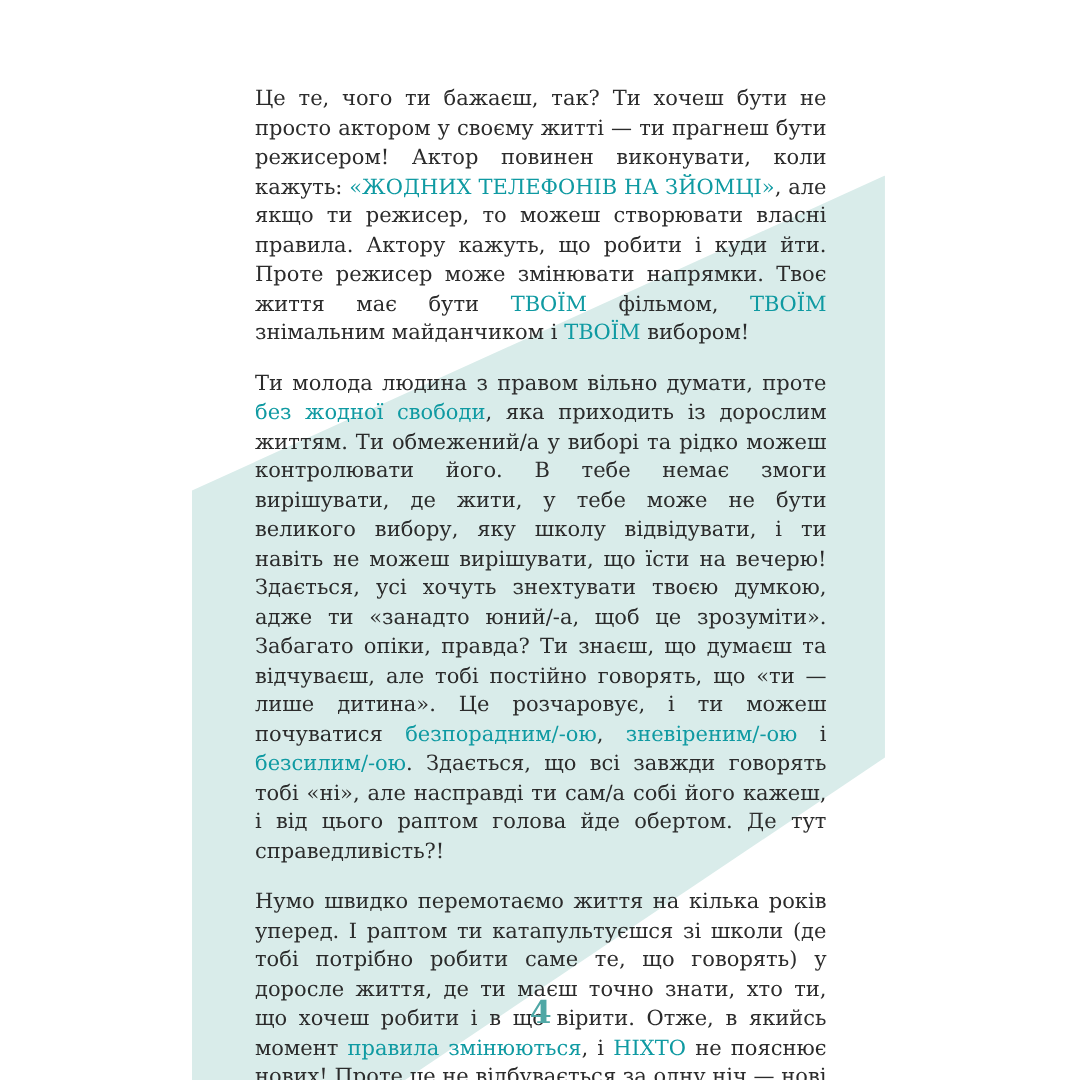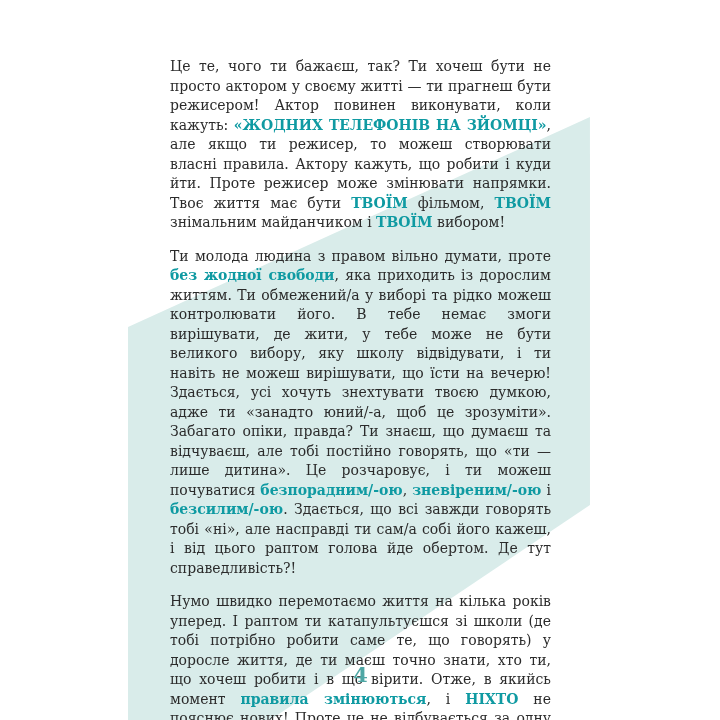--- a/index.html
+++ b/index.html
@@ -25,21 +25,21 @@
     left: 170px; top: 57px; width: 381px;
     color: var(--text-color, #2b2b2b);
     font-size: 14px;
     line-height: 19.5px;
     text-align: justify;
     text-justify: inter-word;
   }
   .text-block p { margin: 0 0 14px 0; }
   .accent {
     color: var(--accent-color, #0f9aa2);
-    font-weight: bold;
+    font-weight: normal;
   }
   .page-number {
     position: absolute;
     left: 170px; top: 662px; width: 381px;
     text-align: center;
     color: var(--pagenum-color, #4fa7a5);
     font-weight: bold;
     font-size: 21px;
   }
 </style>

